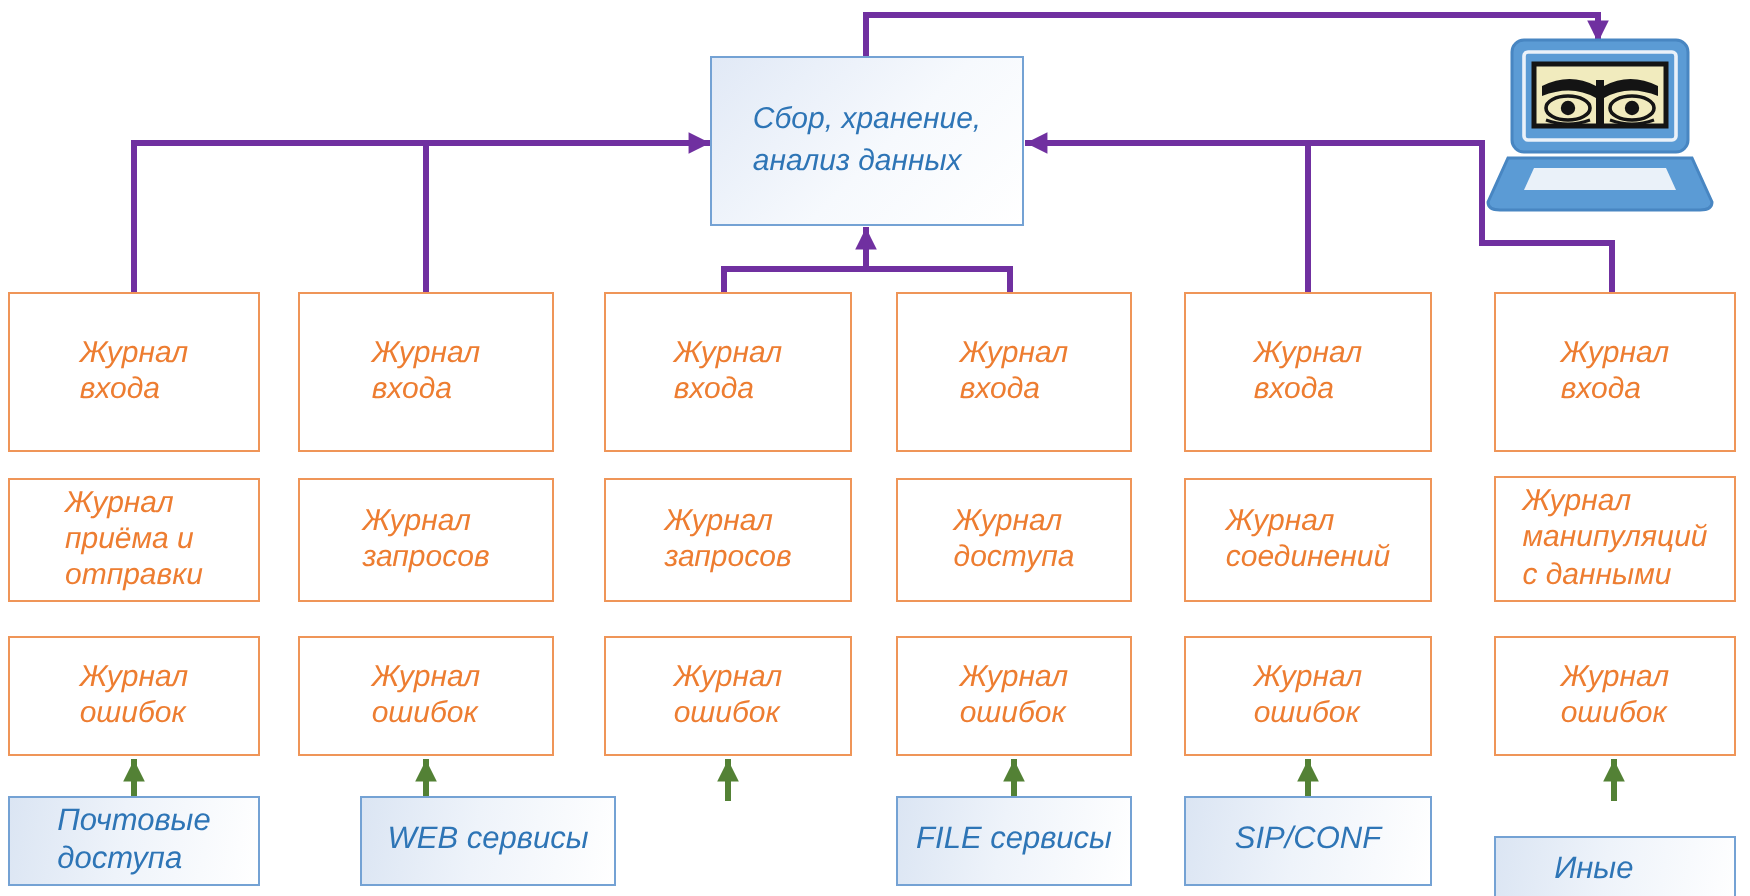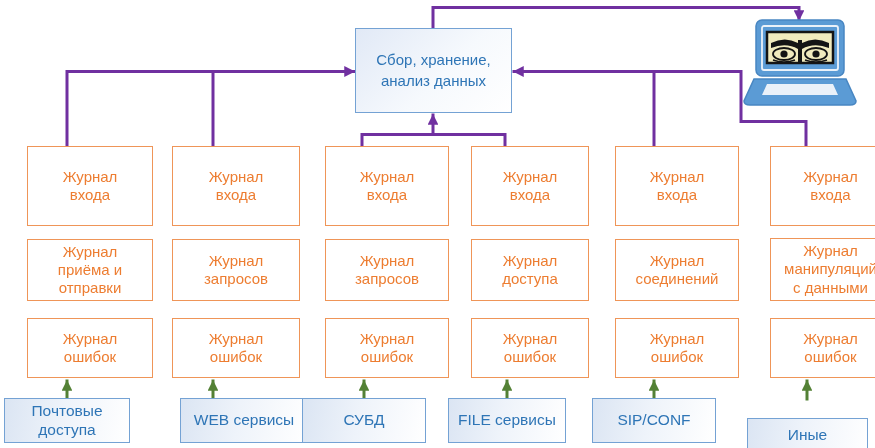--- a/index.html
+++ b/index.html
@@ -5,28 +5,29 @@
   html,body { margin:0; padding:0; background:#ffffff; }
   .canvas {
     position:relative; width:875px; height:448px; overflow:hidden;
     background:#ffffff;
     font-family:"Liberation Sans","DejaVu Sans",sans-serif;
   }
   .connectors { position:absolute; left:0; top:0; z-index:1; }
   .box {
     position:absolute; box-sizing:border-box; z-index:2;
     display:flex; align-items:center; justify-content:center;
-    text-align:center;
+    text-align:left;
+    font-style:italic;
   }
   .box span { white-space:pre-line; display:block; }
   .log {
     background:#ffffff;
     border:1.5px solid #EF9558;
     color:#ED7D31;
-    font-size:15px; line-height:1.22;margin-left:23px;
+    font-size:15px; line-height:1.22;
   }
   .service {
     background:linear-gradient(100deg,#dbe5f3 0%,#eef3fa 45%,#ffffff 100%);
     border:1.5px solid #74A2D4;
     color:#2E75B6;
     font-size:15.5px; line-height:1.2;
   }
   .central {
     background:linear-gradient(135deg,#e1e9f6 0%,#f6f9fd 55%,#ffffff 100%);
     border:1.5px solid #74A2D4;
@@ -131,23 +132,20 @@
 входа</span>
     </div>
   <div class="box log" style="left:302px; top:239px; width:124px; height:62px;">
     <span>Журнал
 запросов</span>
     </div>
   <div class="box log" style="left:302px; top:318px; width:124px; height:60px;">
     <span>Журнал
 ошибок</span>
     </div>
-  <div class="box service" style="left:302px; top:398px; width:124px; height:45px;">
-    <span>СУБД</span>
-    </div>
 
   <div class="box log" style="left:448px; top:146px; width:118px; height:80px;">
     <span>Журнал
 входа</span>
     </div>
   <div class="box log" style="left:448px; top:239px; width:118px; height:62px;">
     <span>Журнал
 доступа</span>
     </div>
   <div class="box log" style="left:448px; top:318px; width:118px; height:60px;">

